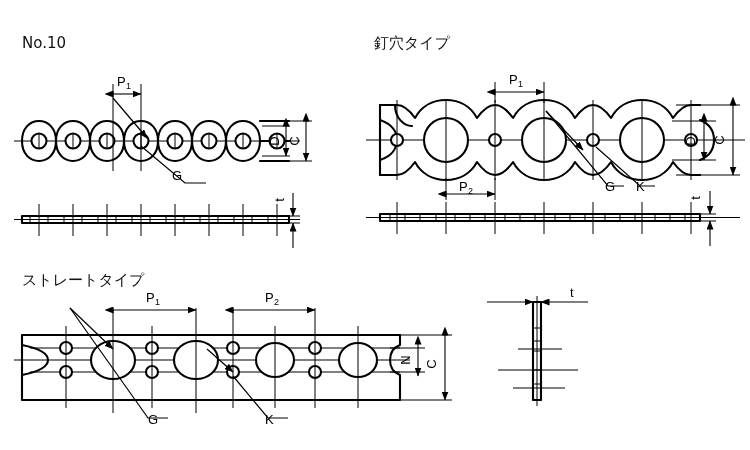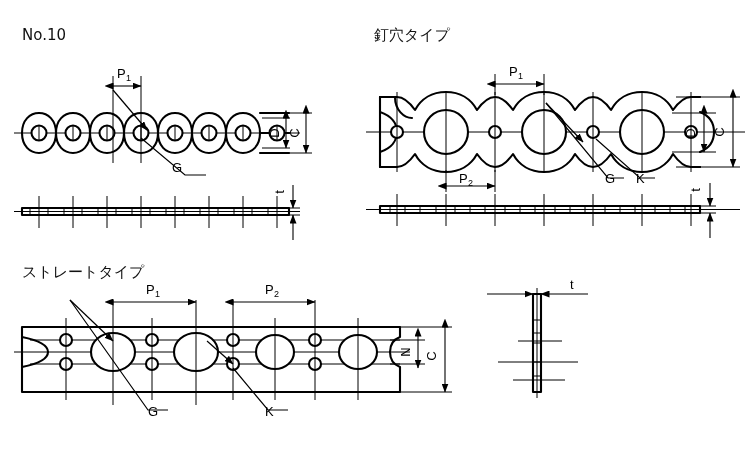--- a/index.html
+++ b/index.html
@@ -12,20 +12,21 @@
     height: 450px;
     font-family: "Liberation Sans", sans-serif;
     color: #000000;
     overflow: hidden;
   }
   #sheet {
     position: relative;
     width: 750px;
     height: 362px;
     background: #ffffff;
+    margin-top: 8px;
   }
   svg.drawing {
     position: absolute;
     left: 0;
     top: 0;
     width: 750px;
     height: 450px;
   }
   .ttl {
     font-family: "DejaVu Sans", "Liberation Sans", sans-serif;

